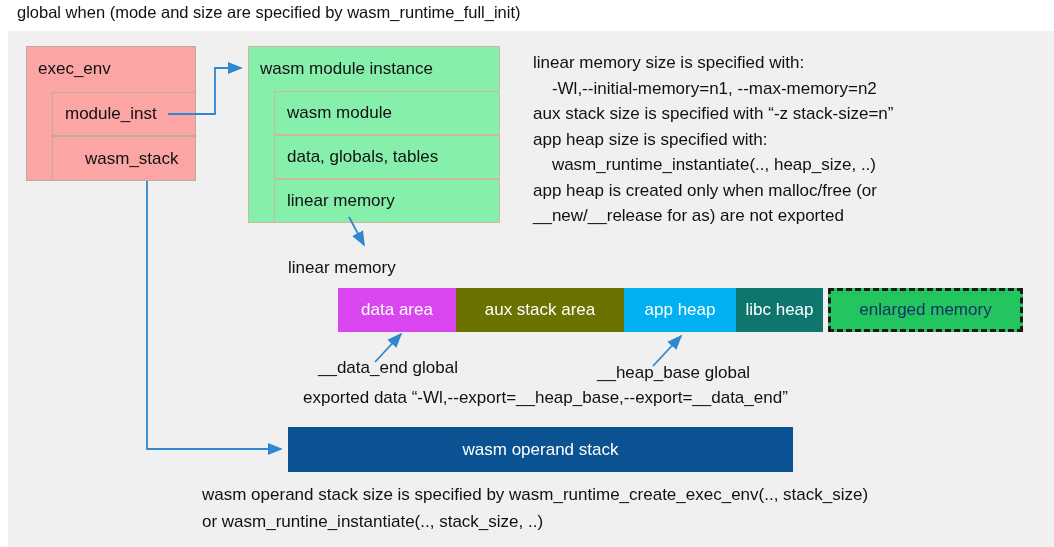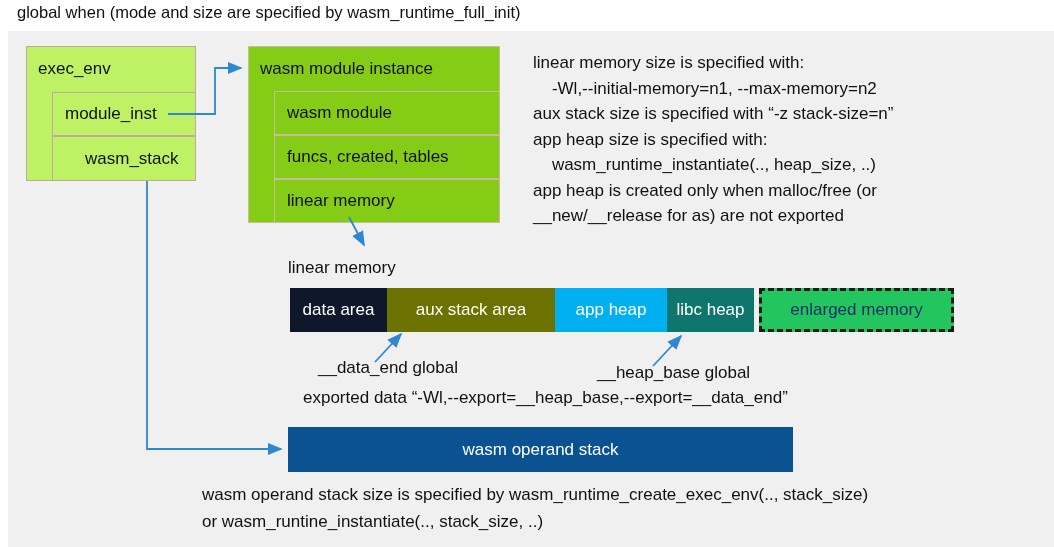--- a/index.html
+++ b/index.html
@@ -24,28 +24,28 @@
   .box{position:absolute;box-sizing:border-box;}
   .boxtext{
     position:absolute;box-sizing:border-box;
     display:flex;align-items:center;
     font-size:17px;
     padding-left:12px;
     white-space:nowrap;
   }
 
   
-  .pink{background:#bef264;border:1px solid #c0a99f;}
+  .pink{background:#fca5a5;border:1px solid #c0a99f;}
   #exec-env-outer{left:26px;top:46px;width:170px;height:135px;}
   #exec-env-header{left:26px;top:46px;width:170px;height:46px;}
   #module-inst-row{left:52px;top:92px;width:144px;height:44px;}
   #wasm-stack-row{left:52px;top:136px;width:144px;height:45px;padding-left:32px;}
 
   
-  .cream{background:#84cc16;border:1px solid #c9bb9c;}
+  .cream{background:#86efac;border:1px solid #c9bb9c;}
   #wmi-outer{left:248px;top:46px;width:252px;height:177px;}
   #wmi-header{left:248px;top:46px;width:252px;height:45px;}
   #wmi-row1{left:274px;top:91px;width:226px;height:44px;}
   #wmi-row2{left:274px;top:135px;width:226px;height:44px;}
   #wmi-row3{left:274px;top:179px;width:226px;height:44px;}
 
   
   #rhs-text{
     position:absolute;left:533px;top:50px;width:510px;
     font-size:17px;line-height:25.5px;color:#111;
@@ -102,34 +102,34 @@
 <div class="panel"></div>
 
 <div class="box pink" id="exec-env-outer"></div>
 <div class="boxtext" id="exec-env-header">exec_env</div>
 <div class="box pink boxtext" id="module-inst-row">module_inst</div>
 <div class="box pink boxtext" id="wasm-stack-row">wasm_stack</div>
 
 <div class="box cream" id="wmi-outer"></div>
 <div class="boxtext" id="wmi-header">wasm module instance</div>
 <div class="box cream boxtext" id="wmi-row1">wasm module</div>
-<div class="box cream boxtext" id="wmi-row2">funcs, created, tables</div>
+<div class="box cream boxtext" id="wmi-row2">data, globals, tables</div>
 <div class="box cream boxtext" id="wmi-row3">linear memory</div>
 
 <div id="rhs-text">linear memory size is specified with:
     -Wl,--initial-memory=n1, --max-memory=n2
 aux stack size is specified with “-z stack-size=n”
 app heap size is specified with:
     wasm_runtime_instantiate(.., heap_size, ..)
 app heap is created only when malloc/free (or
 __new/__release for as) are not exported</div>
 
 <div id="linear-memory-label">linear memory</div>
 <div id="mem-bar">
-    <div class="seg" style="width: 97px; background: #0f172a;">data area</div>
+    <div class="seg" style="width: 118px; background: #d946ef; margin-left: 48px;">data area</div>
     <div class="seg" style="width: 168px; background: rgb(107, 114, 0);">aux stack area</div>
     <div class="seg" style="width: 112px; background: rgb(0, 176, 240);">app heap</div>
     <div class="seg" style="width: 87px; background: #0f766e;">libc heap</div>
     <div class="seg enlarged" style="width: 195px;">enlarged memory</div>
   </div>
 
 <div id="ann-data-end">__data_end global</div>
 <div id="ann-heap-base">__heap_base global</div>
 <div id="ann-exported">exported data “-Wl,--export=__heap_base,--export=__data_end”</div>
 

